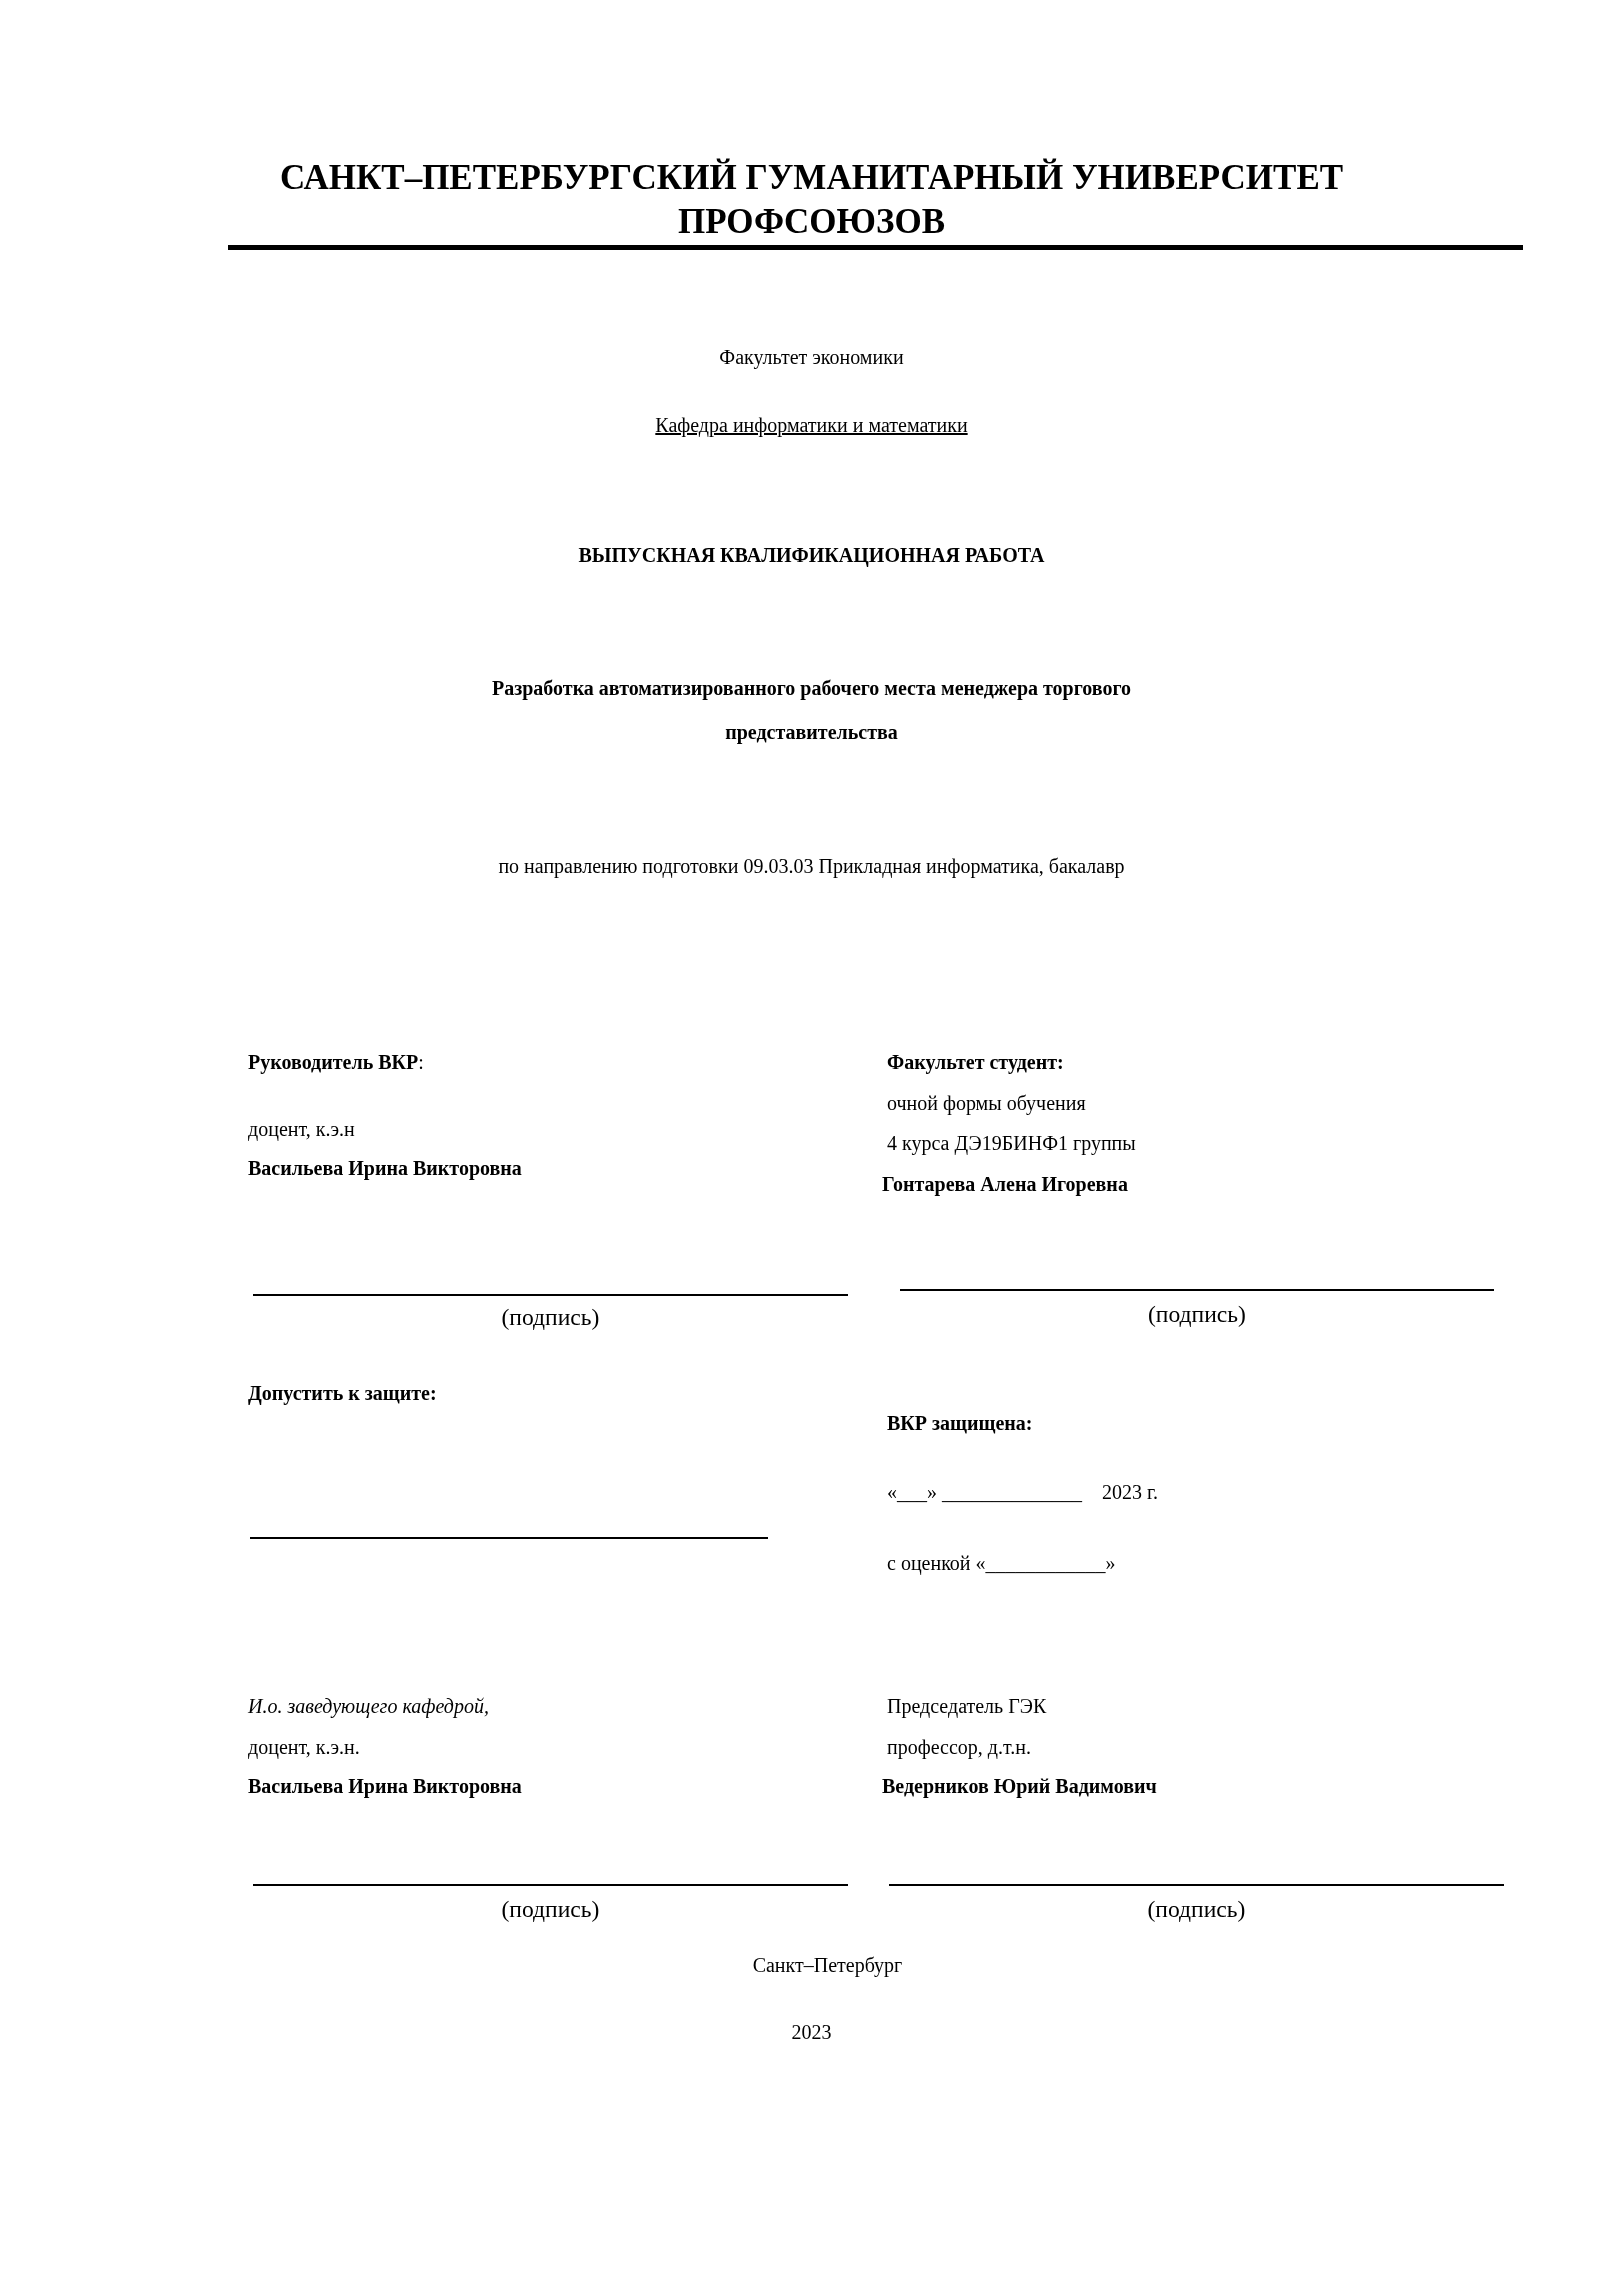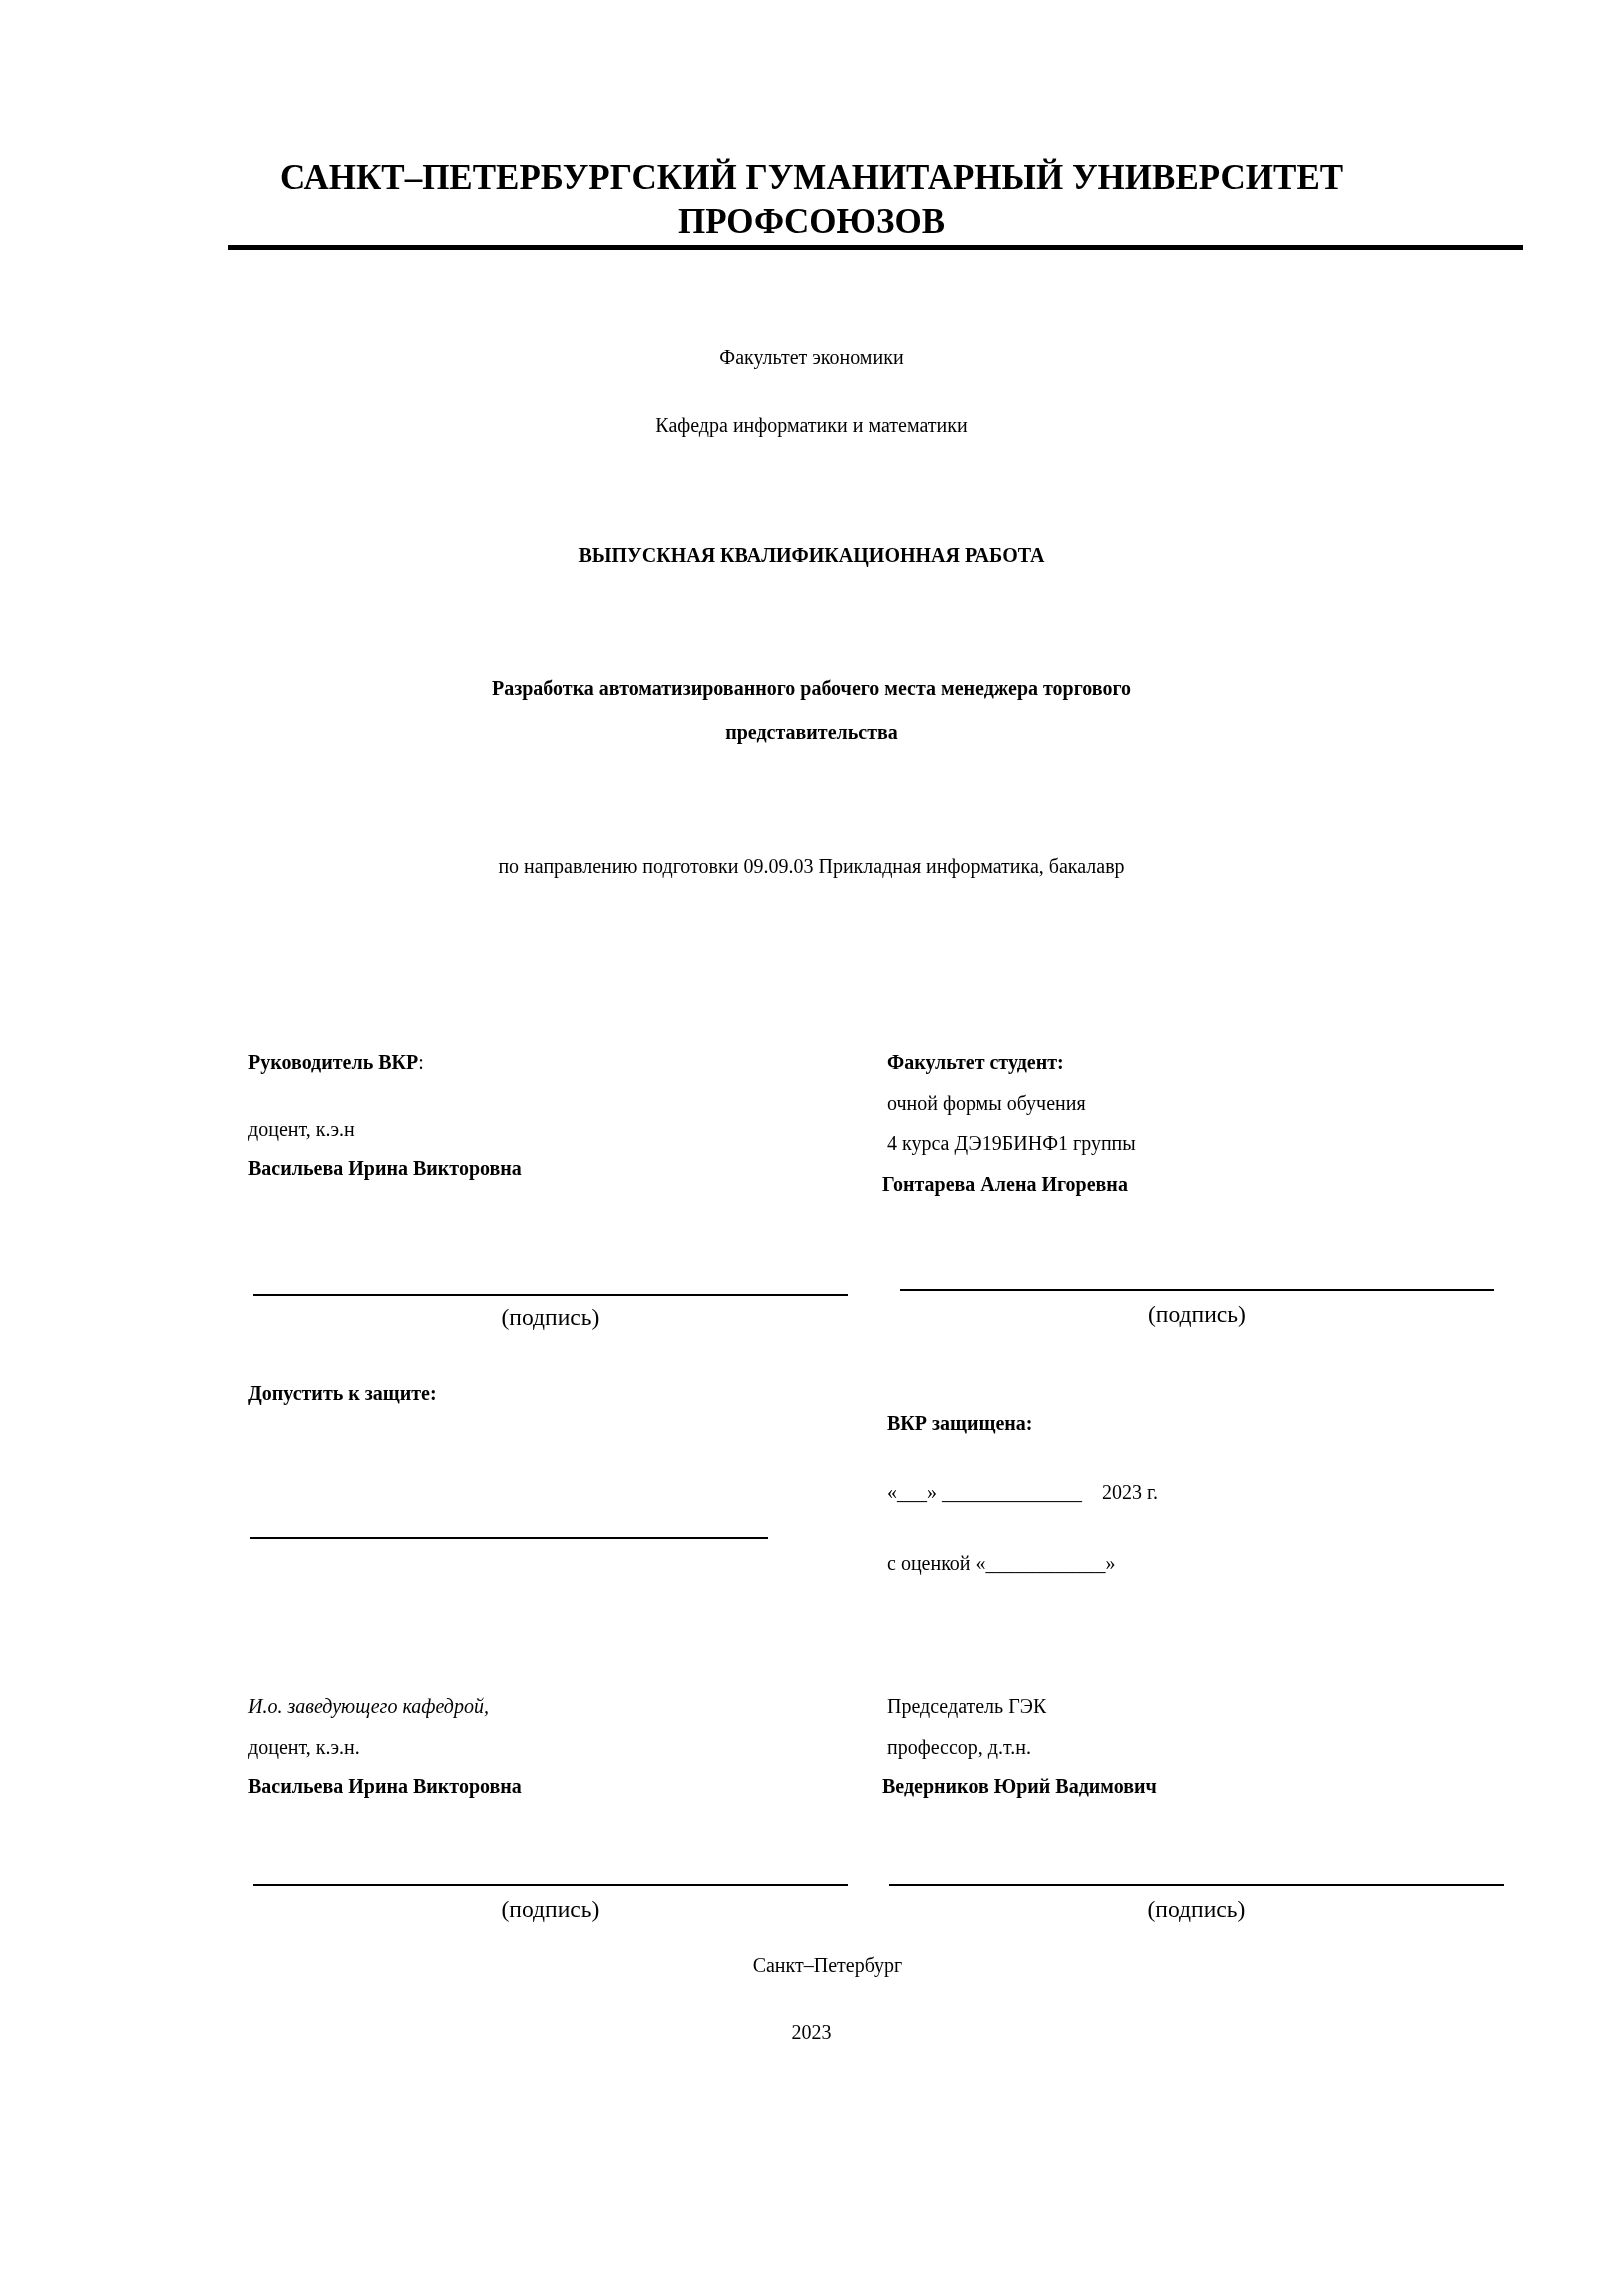--- a/index.html
+++ b/index.html
@@ -15,28 +15,28 @@
   .sigline { position:absolute; height:2.4px; background:#000; }
 </style>
 </head>
 <body>
 
 <div class="abs center b t44" style="top:160px;">САНКТ–ПЕТЕРБУРГСКИЙ ГУМАНИТАРНЫЙ УНИВЕРСИТЕТ</div>
 <div class="abs center b t44" style="top:204px;">ПРОФСОЮЗОВ</div>
 <div class="rule" style="left:228px; top:245px; width:1295px; height:4.7px;"></div>
 
 <div class="abs center t41" style="top:347px;">Факультет экономики</div>
-<div class="abs center t41" style="top:415px;">Кафедра информатики и математики</div>
+<div class="abs center t41" style="top:415px;text-decoration:underline;">Кафедра информатики и математики</div>
 
 <div class="abs center b t41" style="top:545px;">ВЫПУСКНАЯ КВАЛИФИКАЦИОННАЯ РАБОТА</div>
 
 <div class="abs center b t41" style="top:678px;">Разработка автоматизированного рабочего места менеджера торгового</div>
 <div class="abs center b t41" style="top:722px;">представительства</div>
 
-<div class="abs center t41" style="top:856px;">по направлению подготовки 09.09.03 Прикладная информатика, бакалавр</div>
+<div class="abs center t41" style="top:856px;">по направлению подготовки 09.03.03 Прикладная информатика, бакалавр</div>
 
 <div class="abs t41" style="left:248px; top:1052px;"><span class="b">Руководитель ВКР</span><span>:</span></div>
 <div class="abs t41" style="left:248px; top:1119px;">доцент, к.э.н</div>
 <div class="abs b t41" style="left:248px; top:1158px;">Васильева Ирина Викторовна</div>
 <div class="sigline" style="left:253px; top:1294px; width:595px;"></div>
 <div class="abs t32" style="left:253px; width:595px; text-align:center; top:1306px;">(подпись)</div>
 
 <div class="abs b t41" style="left:887px; top:1052px;">Факультет студент:</div>
 <div class="abs t41" style="left:887px; top:1093px;">очной формы обучения</div>
 <div class="abs t41" style="left:887px; top:1133px;">4 курса ДЭ19БИНФ1 группы</div>

